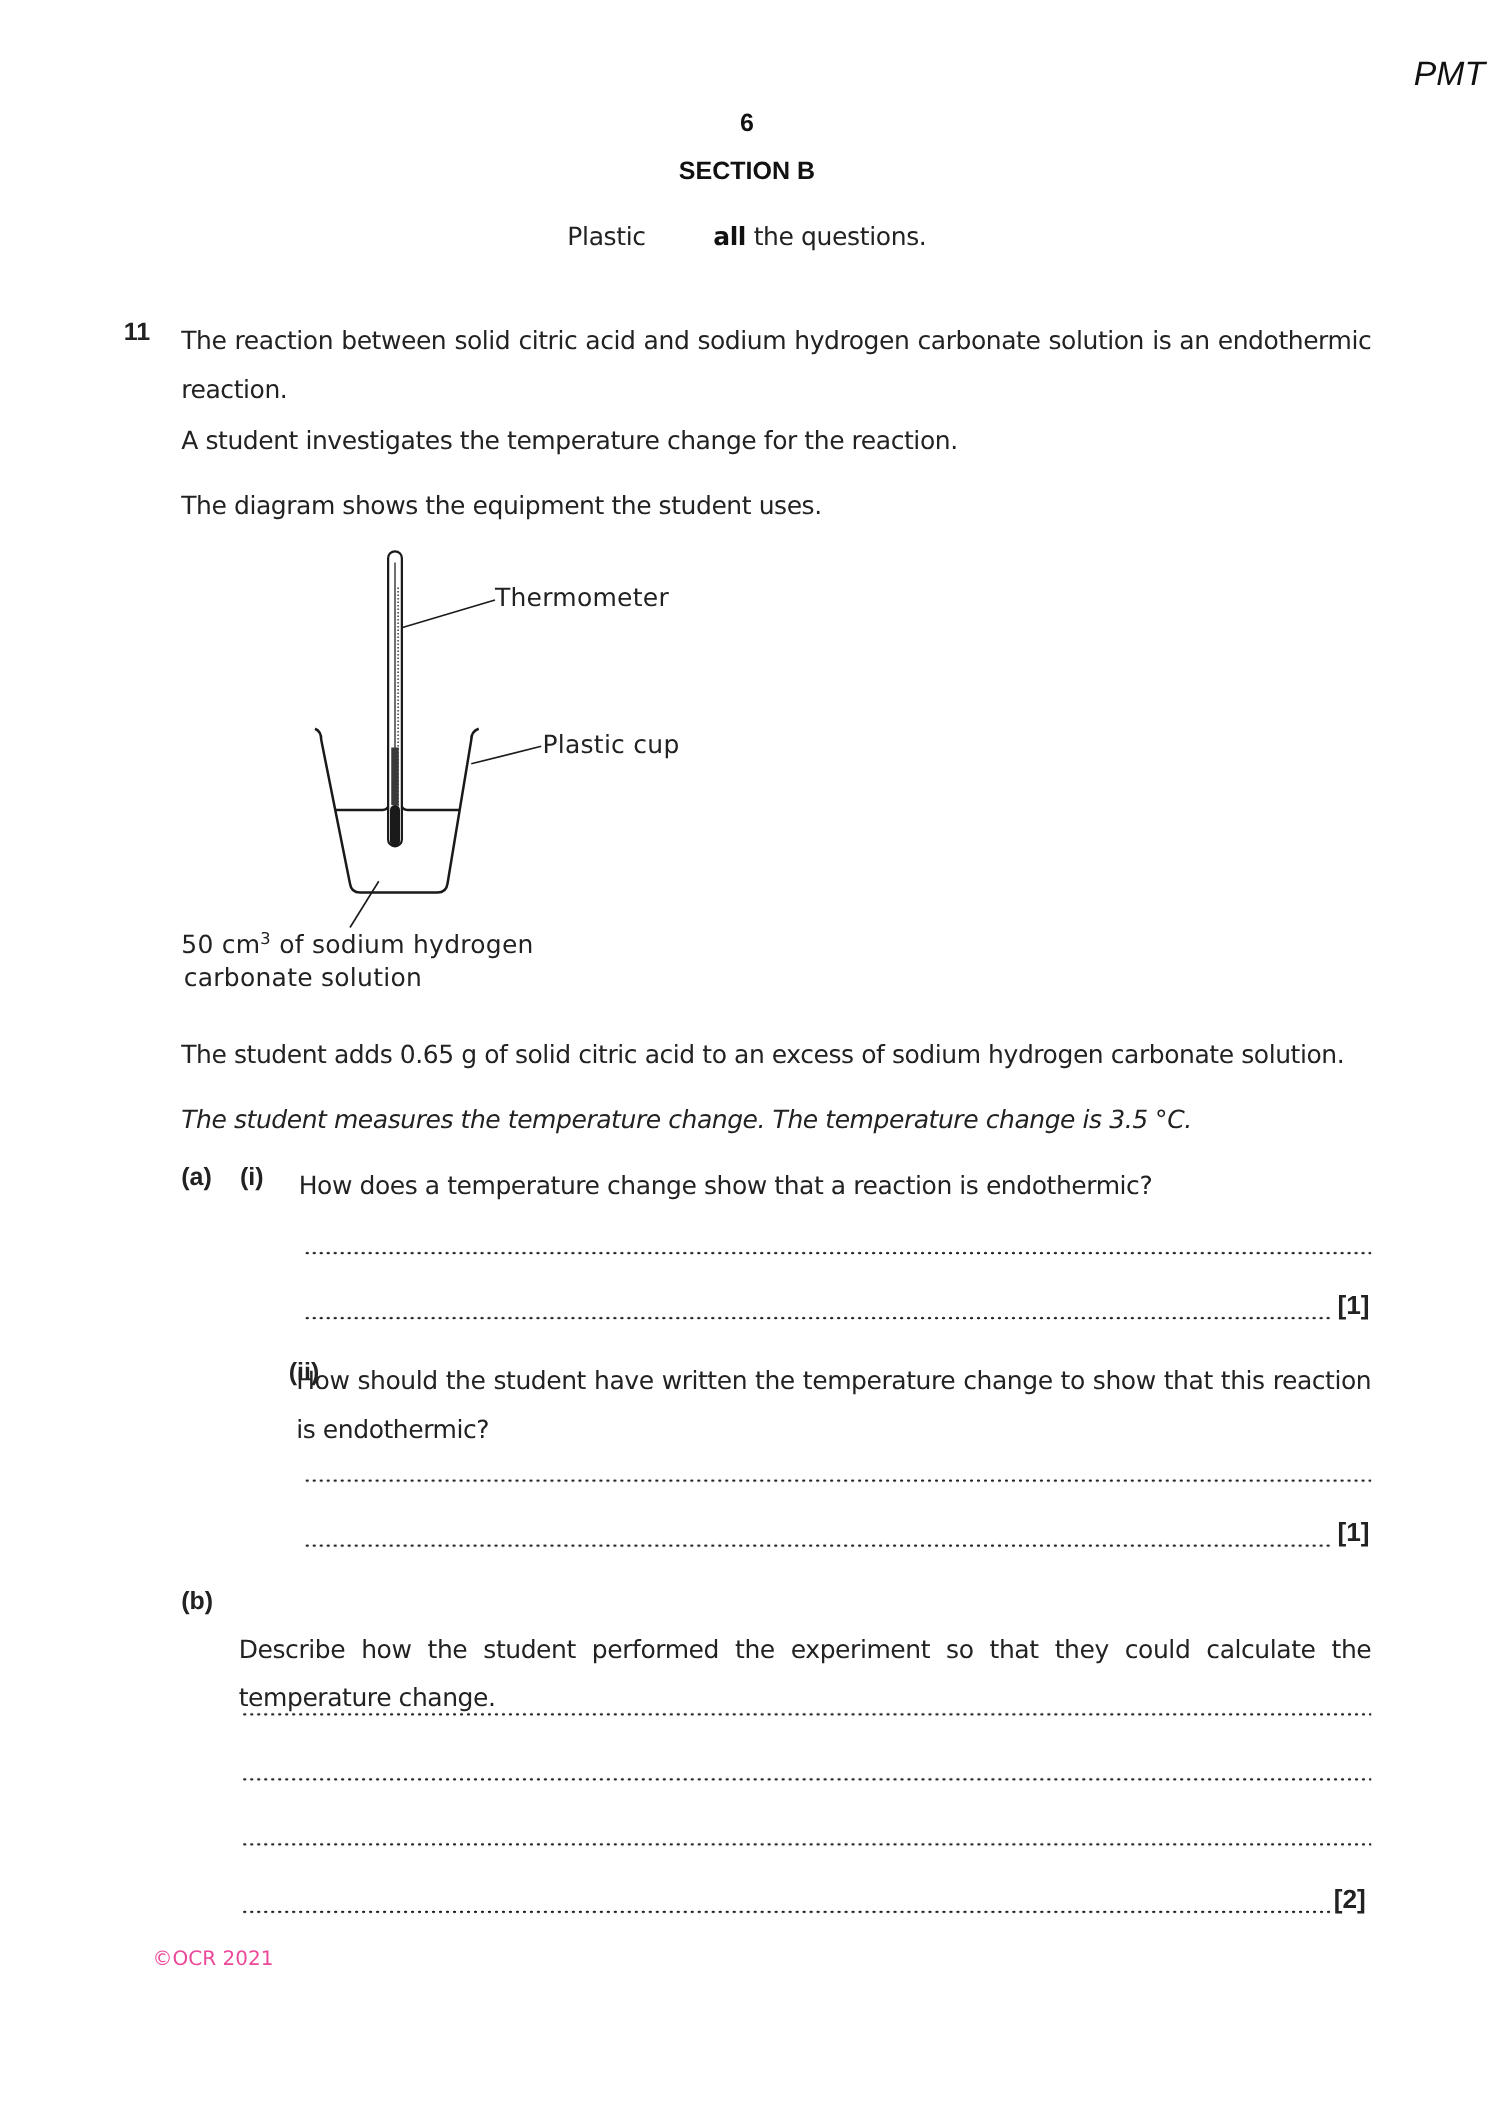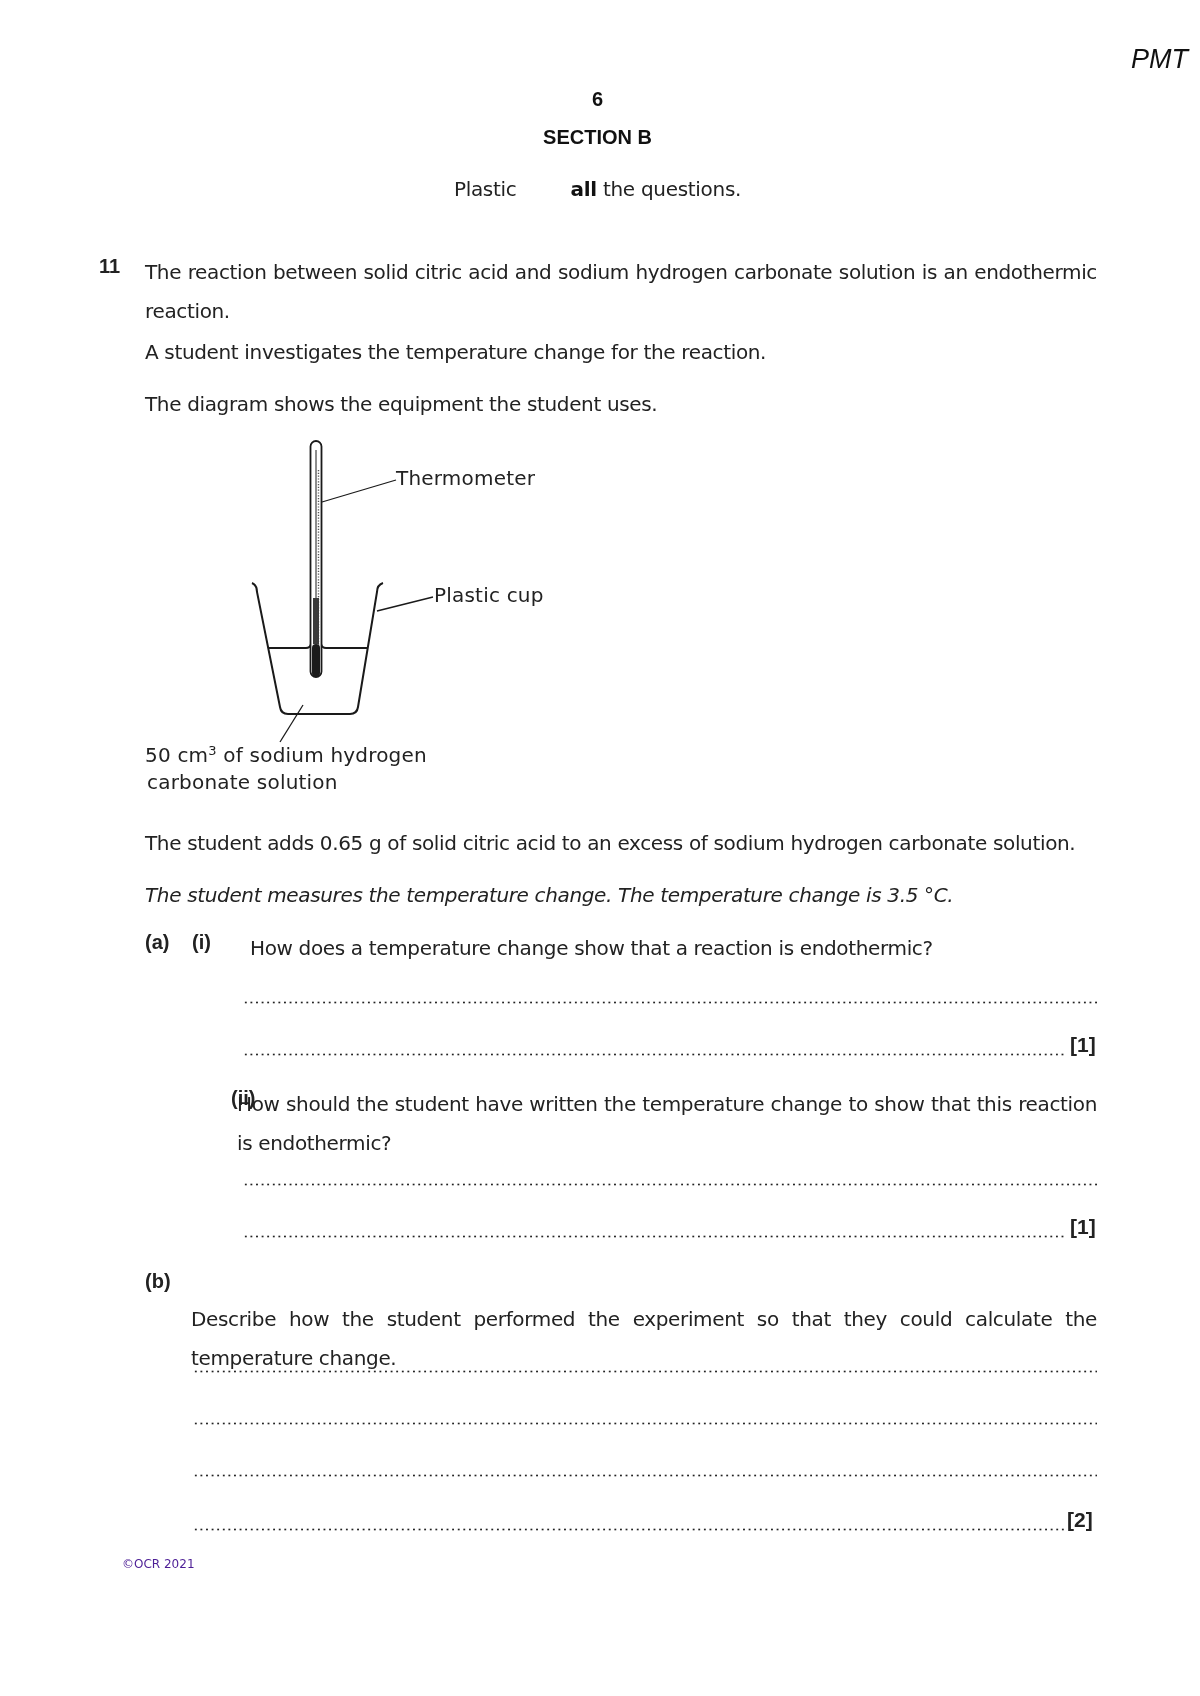--- a/index.html
+++ b/index.html
@@ -40,21 +40,21 @@
       position: absolute; height: 3px;
       background-image: radial-gradient(circle, #222 0.9px, transparent 1.2px);
       background-size: 5.6px 3px; background-repeat: repeat-x;
     }
     .mark {
       position: absolute; font-family: "Liberation Sans", sans-serif; font-weight: bold;
       font-size: 21px; color: #222;
     }
     .diagram-label { font-size: 20px; color: #222; letter-spacing: 0.2px; }
     .footer {
-      left: 122px; top: 1557px; font-size: 12px; color: #4c1d95;
+      left: 122px; top: 1557px; font-size: 16px; color: #ec4899;
     }
     sup { font-size: 13px; vertical-align: 7px; line-height: 0; }
   </style>
 </head>
 <body>
 
 <div class="abs pmt">PMT</div>
 <div class="abs page-num">6</div>
 <div class="abs section">SECTION B</div>
 <div class="abs instr"><span>Plastic </span><b>all</b><span> the questions.</span></div>
@@ -90,21 +90,21 @@
   <div class="abs diagram-label" style="left:434px; top:583px;">Plastic cup</div>
   <div class="abs diagram-label" style="left:145px; top:743px;"><span>50 cm</span><sup>3</sup><span> of sodium hydrogen</span></div>
   <div class="abs diagram-label" style="left:135px; top:770px;margin-left:12px;">carbonate solution</div>
 </div>
 
 <div class="abs txt" style="left:145px; top:824px;">The student adds 0.65 g of solid citric acid to an excess of sodium hydrogen carbonate solution.</div>
 <div class="abs txt" style="left:145px; top:876px;font-style:italic;">The student measures the temperature change. The temperature change is 3.5 °C.</div>
 
 <div class="abs label" style="left:145px; top:931px;">(a)</div>
 <div class="abs label" style="left:192px; top:931px;">(i)</div>
-<div class="abs txt" style="left:250px; top:929px;">How does a temperature change show that a reaction is endothermic?</div>
+<div class="abs txt" style="left:239px; top:929px;">How does a temperature change show that a reaction is endothermic?</div>
 <div class="dotline" style="left:243px; top:1001px; width:854px;"></div>
 <div class="dotline" style="left:243px; top:1053px; width:822px;"></div>
 <div class="mark" style="left:1070px; top:1033px;">[1]</div>
 
 <div class="abs label" style="left:186px; top:1087px;margin-left:45px;">(ii)</div>
 <div class="para txt justify" style="left:237px; top:1085px; width:860px;">How should the student have written the temperature change to show that this reaction is endothermic?</div>
 <div class="dotline" style="left:243px; top:1183px; width:854px;"></div>
 <div class="dotline" style="left:243px; top:1235px; width:822px;"></div>
 <div class="mark" style="left:1070px; top:1215px;">[1]</div>
 

